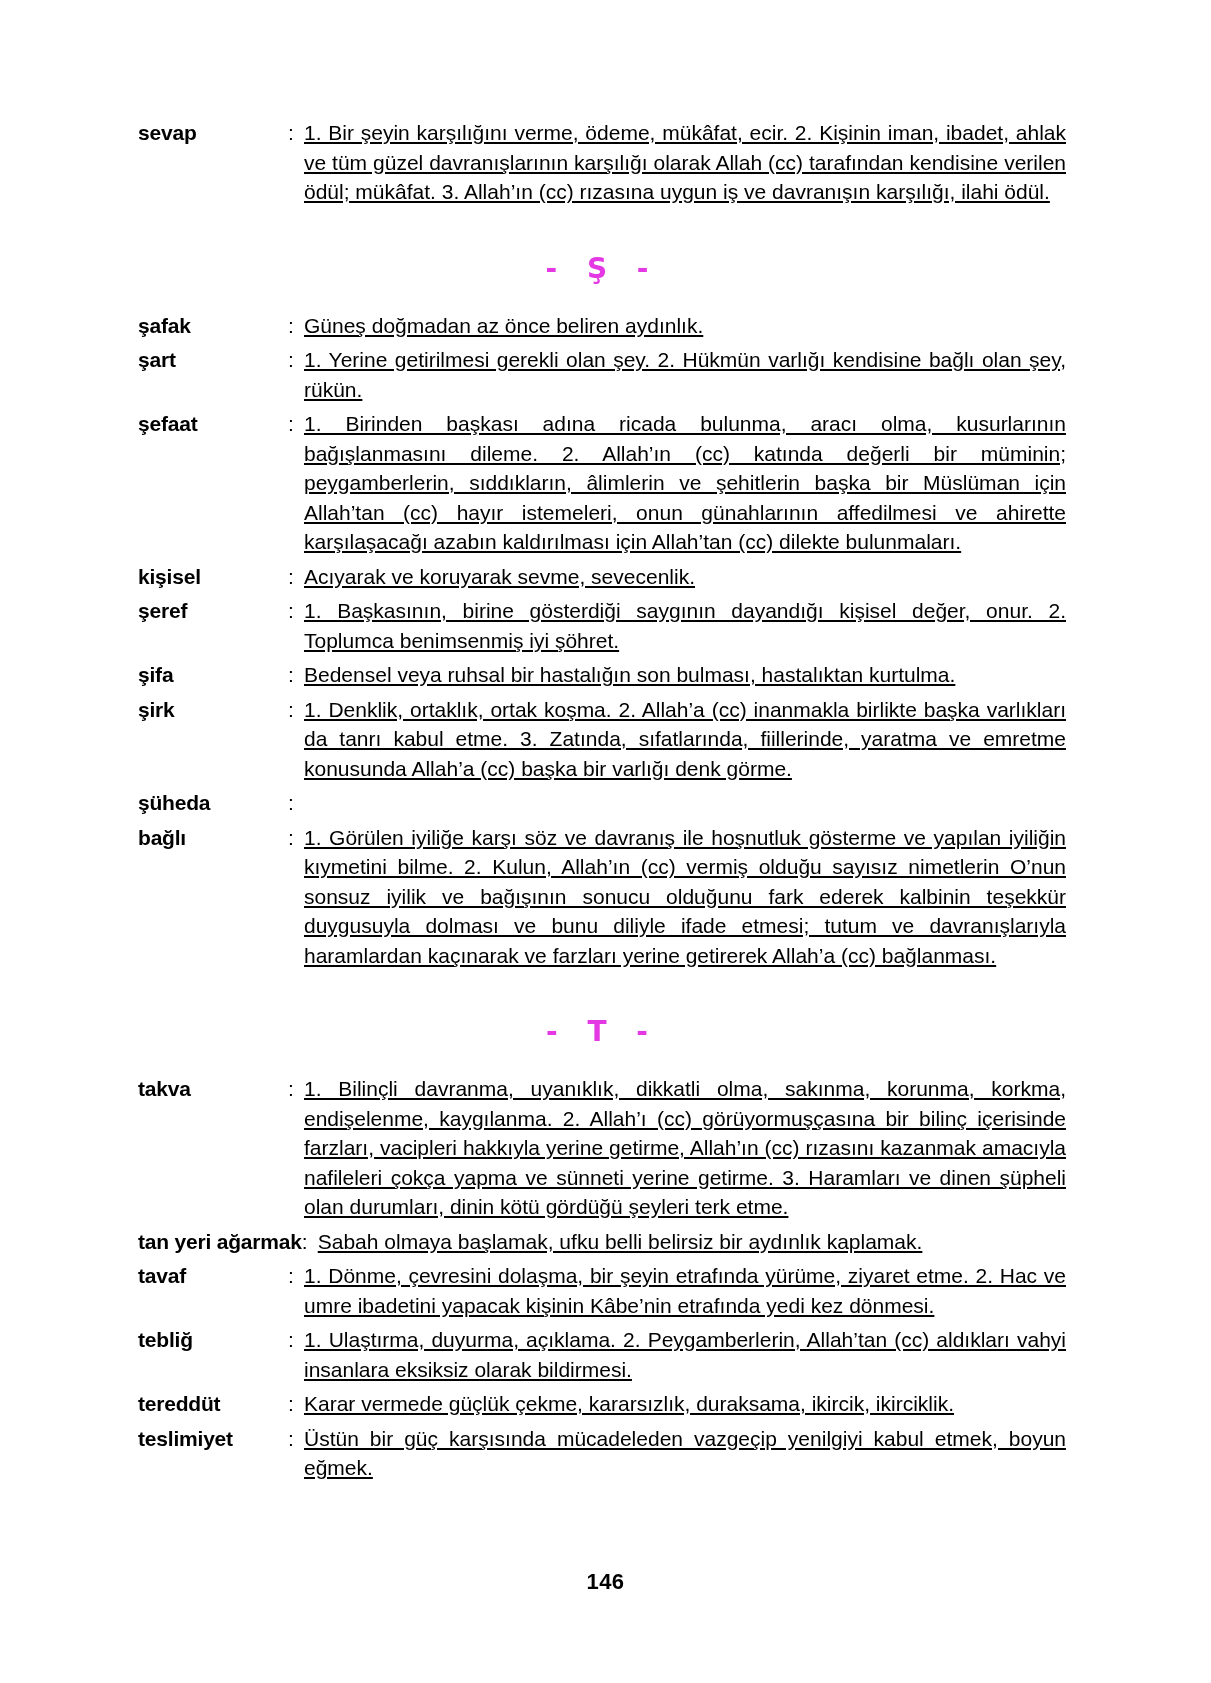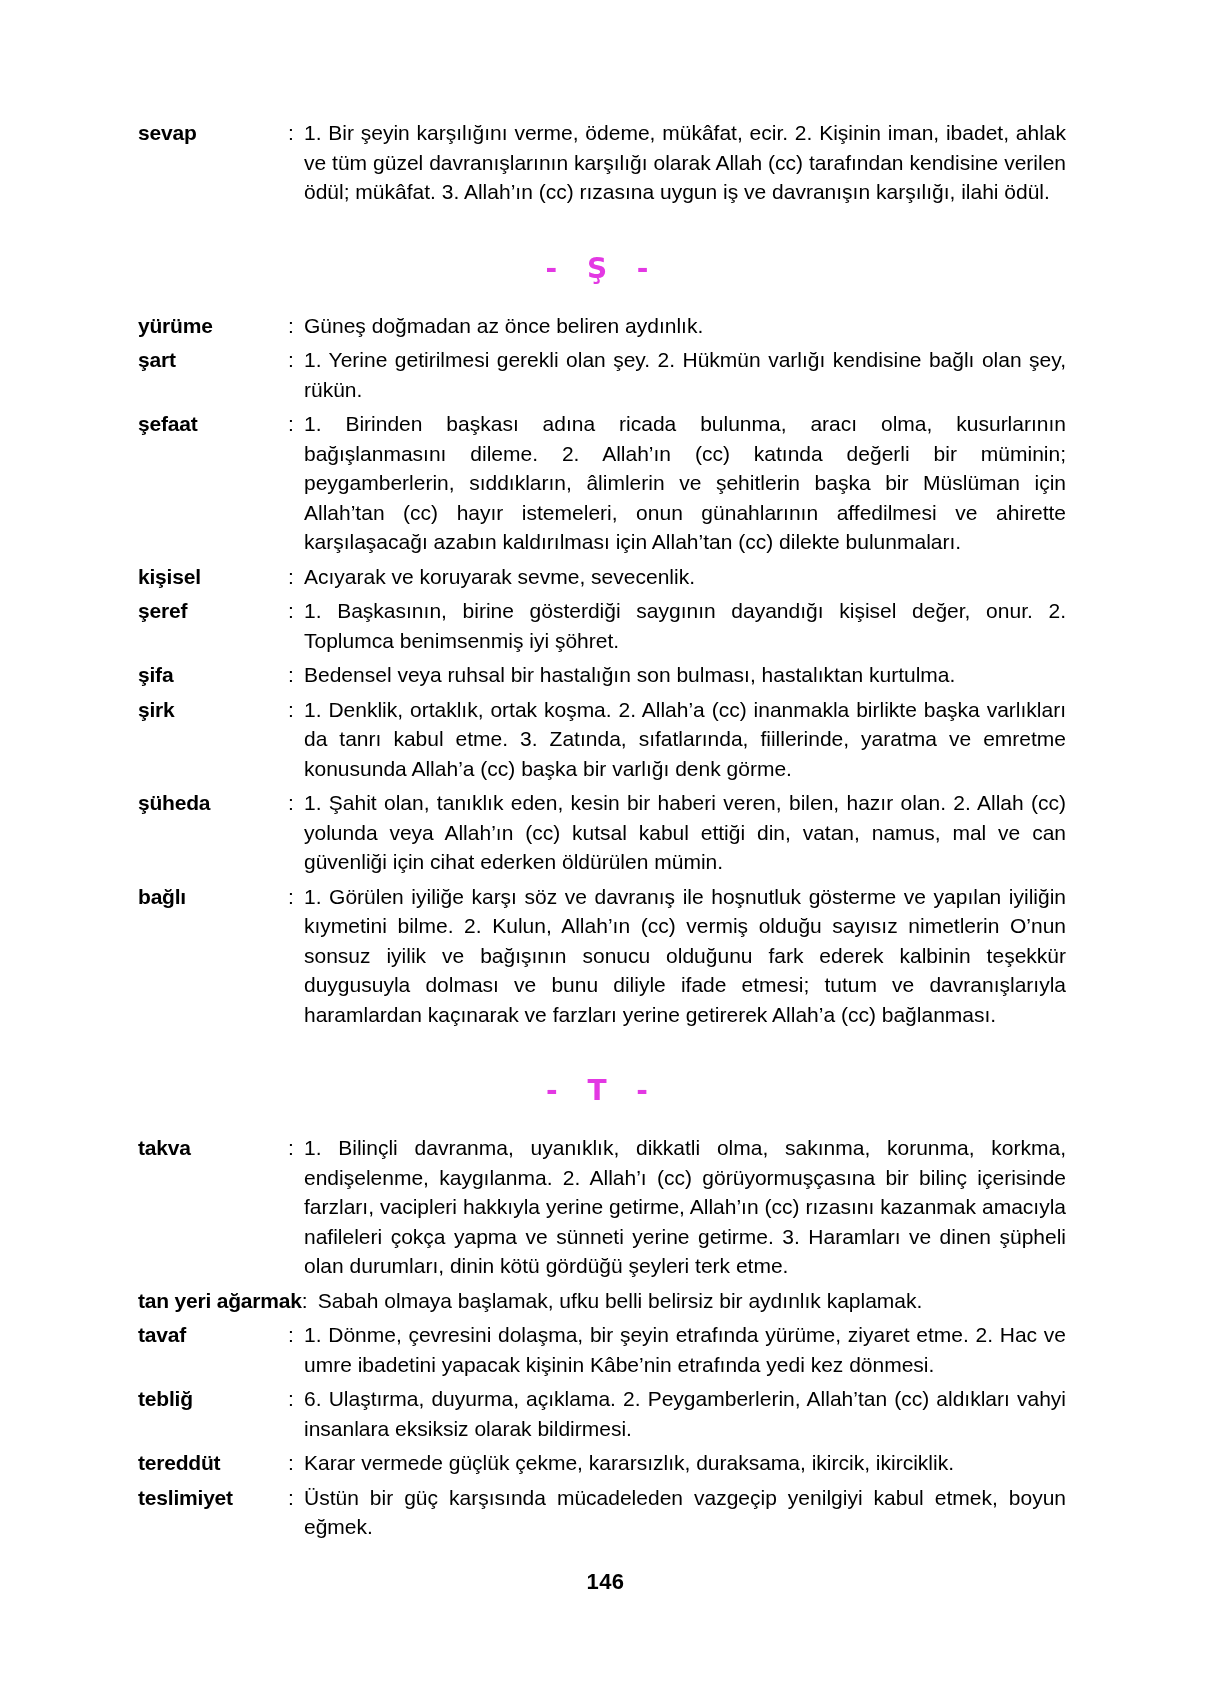--- a/index.html
+++ b/index.html
@@ -29,20 +29,21 @@
   .term {
     flex: 0 0 150px;
     font-weight: bold;
     white-space: nowrap;
     letter-spacing: -0.2px;
   }
   .colon { flex: 0 0 16px; }
   .definition {
     flex: 1;
     text-align: justify;
+    text-decoration: underline;
   }
   .section-header {
     text-align: center;
     font-size: 28px;
     font-weight: bold;
     letter-spacing: 10px;
     margin: 45px 0 26px 0;
     font-family: "DejaVu Sans", sans-serif;
   }
   .page-footer {
@@ -63,21 +64,21 @@
 
 <div class="page">
   <main class="glossary" id="glossary">
       <div class="entry-row">
         <div class="term">sevap</div>
         <div class="colon">:</div>
         <div class="definition">1. Bir şeyin karşılığını verme, ödeme, mükâfat, ecir. 2. Kişinin iman, ibadet, ahlak ve tüm güzel davranışlarının karşılığı olarak Allah (cc) tarafından kendisine verilen ödül; mükâfat. 3. Allah’ın (cc) rızasına uygun iş ve davranışın karşılığı, ilahi ödül.</div>
       </div>
       <div class="section-header" style="color: rgb(227, 56, 227);">- Ş -</div>
       <div class="entry-row">
-        <div class="term">yürüme</div>
+        <div class="term">şafak</div>
         <div class="colon">:</div>
         <div class="definition">Güneş doğmadan az önce beliren aydınlık.</div>
       </div>
       <div class="entry-row">
         <div class="term">şart</div>
         <div class="colon">:</div>
         <div class="definition">1. Yerine getirilmesi gerekli olan şey. 2. Hükmün varlığı kendisine bağlı olan şey, rükün.</div>
       </div>
       <div class="entry-row">
         <div class="term">şefaat</div>
@@ -100,21 +101,20 @@
         <div class="definition">Bedensel veya ruhsal bir hastalığın son bulması, hastalıktan kurtulma.</div>
       </div>
       <div class="entry-row">
         <div class="term">şirk</div>
         <div class="colon">:</div>
         <div class="definition">1. Denklik, ortaklık, ortak koşma. 2. Allah’a (cc) inanmakla birlikte başka varlıkları da tanrı kabul etme. 3. Zatında, sıfatlarında, fiillerinde, yaratma ve emretme konusunda Allah’a (cc) başka bir varlığı denk görme.</div>
       </div>
       <div class="entry-row">
         <div class="term">şüheda</div>
         <div class="colon">:</div>
-        <div class="definition">1. Şahit olan, tanıklık eden, kesin bir haberi veren, bilen, hazır olan. 2. Allah (cc) yolunda veya Allah’ın (cc) kutsal kabul ettiği din, vatan, namus, mal ve can güvenliği için cihat ederken öldürülen mümin.</div>
       </div>
       <div class="entry-row">
         <div class="term">bağlı</div>
         <div class="colon">:</div>
         <div class="definition">1. Görülen iyiliğe karşı söz ve davranış ile hoşnutluk gösterme ve yapılan iyiliğin kıymetini bilme. 2. Kulun, Allah’ın (cc) vermiş olduğu sayısız nimetlerin O’nun sonsuz iyilik ve bağışının sonucu olduğunu fark ederek kalbinin teşekkür duygusuyla dolması ve bunu diliyle ifade etmesi; tutum ve davranışlarıyla haramlardan kaçınarak ve farzları yerine getirerek Allah’a (cc) bağlanması.</div>
       </div>
       <div class="section-header" style="color: rgb(227, 56, 227);">- T -</div>
       <div class="entry-row">
         <div class="term">takva</div>
         <div class="colon">:</div>
@@ -126,21 +126,21 @@
         <div class="definition">Sabah olmaya başlamak, ufku belli belirsiz bir aydınlık kaplamak.</div>
       </div>
       <div class="entry-row">
         <div class="term">tavaf</div>
         <div class="colon">:</div>
         <div class="definition">1. Dönme, çevresini dolaşma, bir şeyin etrafında yürüme, ziyaret etme. 2. Hac ve umre ibadetini yapacak kişinin Kâbe’nin etrafında yedi kez dönmesi.</div>
       </div>
       <div class="entry-row">
         <div class="term">tebliğ</div>
         <div class="colon">:</div>
-        <div class="definition">6. Ulaştırma, duyurma, açıklama. 2. Peygamberlerin, Allah’tan (cc) aldıkları vahyi insanlara eksiksiz olarak bildirmesi.</div>
+        <div class="definition">1. Ulaştırma, duyurma, açıklama. 2. Peygamberlerin, Allah’tan (cc) aldıkları vahyi insanlara eksiksiz olarak bildirmesi.</div>
       </div>
       <div class="entry-row">
         <div class="term">tereddüt</div>
         <div class="colon">:</div>
         <div class="definition">Karar vermede güçlük çekme, kararsızlık, duraksama, ikircik, ikirciklik.</div>
       </div>
       <div class="entry-row">
         <div class="term">teslimiyet</div>
         <div class="colon">:</div>
         <div class="definition">Üstün bir güç karşısında mücadeleden vazgeçip yenilgiyi kabul etmek, boyun eğmek.</div>

